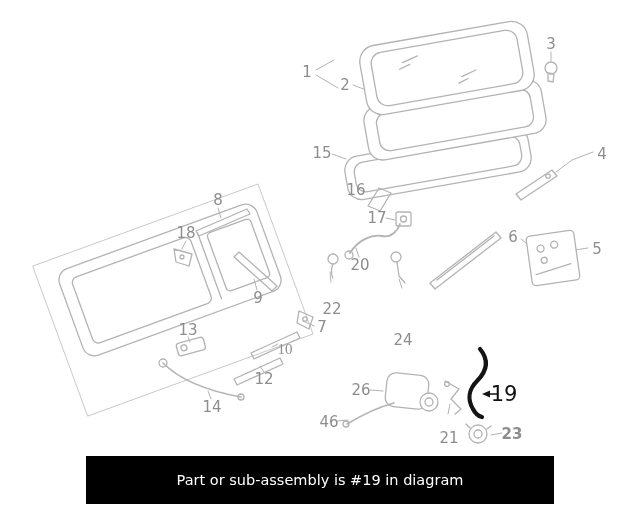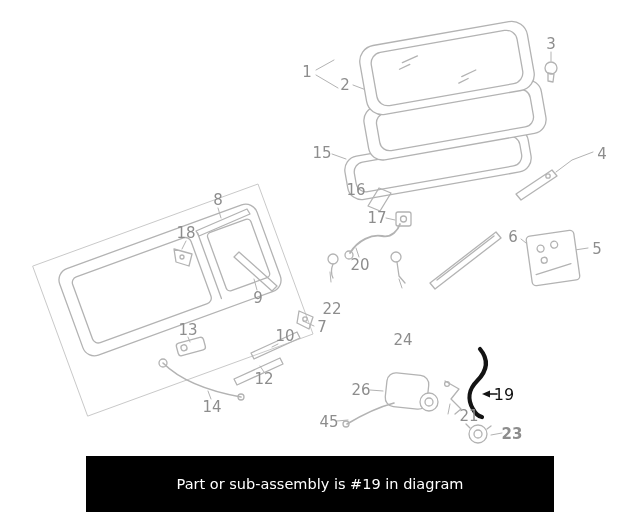--- a/index.html
+++ b/index.html
@@ -14,26 +14,26 @@
   .part-label {
     position: absolute;
     transform: translate(-50%, -50%);
     font-size: 15px;
     color: var(--label-color, #8d8d8d);
     white-space: nowrap;
     user-select: none;
   }
   .part-label.highlight {
     color: var(--highlight-color, #0f0f0f);
-    font-size: 16px;
+    font-size: 21px;
   }
   .banner {
     position: absolute;
     left: 86px; top: 456px;
-    width: 468px; height: 56px;
+    width: 468px; height: 48px;
     background: var(--banner-bg, #000);
     color: var(--banner-text, #fff);
     display: flex; flex-direction: column;
     align-items: center; justify-content: center;
     text-align: center;
   }
   .banner .line { font-size: 14.5px; line-height: 20px; }
 </style>
 </head>
 <body>
@@ -208,35 +208,35 @@
   <div class="labels">
       <div class="part-label" style="left: 307px; top: 72px;">1</div>
       <div class="part-label" style="left: 345px; top: 85px;">2</div>
       <div class="part-label" style="left: 551px; top: 44px;">3</div>
       <div class="part-label" style="left: 602px; top: 154px;">4</div>
       <div class="part-label" style="left: 597px; top: 249px;">5</div>
       <div class="part-label" style="left: 513px; top: 237px;">6</div>
       <div class="part-label" style="left: 322px; top: 327px;">7</div>
       <div class="part-label" style="left: 218px; top: 200px;">8</div>
       <div class="part-label" style="left: 258px; top: 298px;">9</div>
-      <div class="part-label" style="left: 285px; top: 336px;">10</div>
+      <div class="part-label" style="left: 285px; top: 349px; font-family: Liberation Serif, serif;">10</div>
       <div class="part-label" style="left: 264px; top: 379px;">12</div>
       <div class="part-label" style="left: 188px; top: 330px;">13</div>
       <div class="part-label" style="left: 212px; top: 407px;">14</div>
       <div class="part-label" style="left: 322px; top: 153px;">15</div>
       <div class="part-label" style="left: 356px; top: 190px;">16</div>
       <div class="part-label" style="left: 377px; top: 218px;">17</div>
       <div class="part-label" style="left: 186px; top: 233px;">18</div>
       <div class="part-label highlight" style="left: 504px; top: 394px;">19</div>
       <div class="part-label" style="left: 360px; top: 265px;">20</div>
-      <div class="part-label" style="left: 449px; top: 416px; margin-left: 20px;">21</div>
+      <div class="part-label" style="left: 449px; top: 438px;">21</div>
       <div class="part-label" style="left: 332px; top: 290px; margin-top: 19px;">22</div>
       <div class="part-label" style="left: 512px; top: 434px; font-weight: bold;">23</div>
       <div class="part-label" style="left: 403px; top: 296px; margin-top: 44px;">24</div>
       <div class="part-label" style="left: 361px; top: 390px;">26</div>
-      <div class="part-label" style="left: 329px; top: 422px;">45</div>
+      <div class="part-label" style="left: 329px; top: 422px;">46</div>
     </div>
 
   <div class="banner">
     <div class="line">Part or sub-assembly is #19 in diagram</div>
   </div>
 
 </div>
 
 </body></html>

